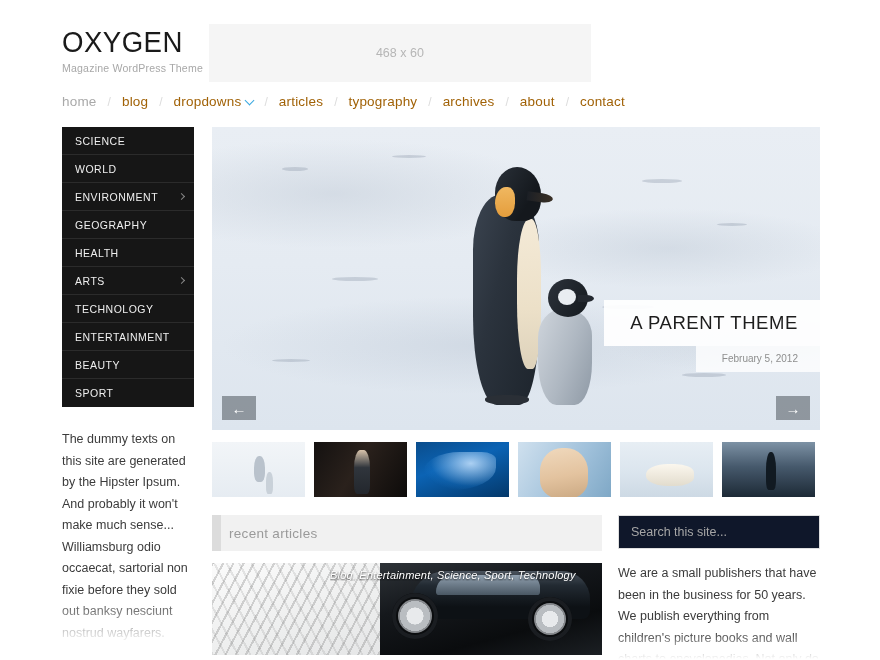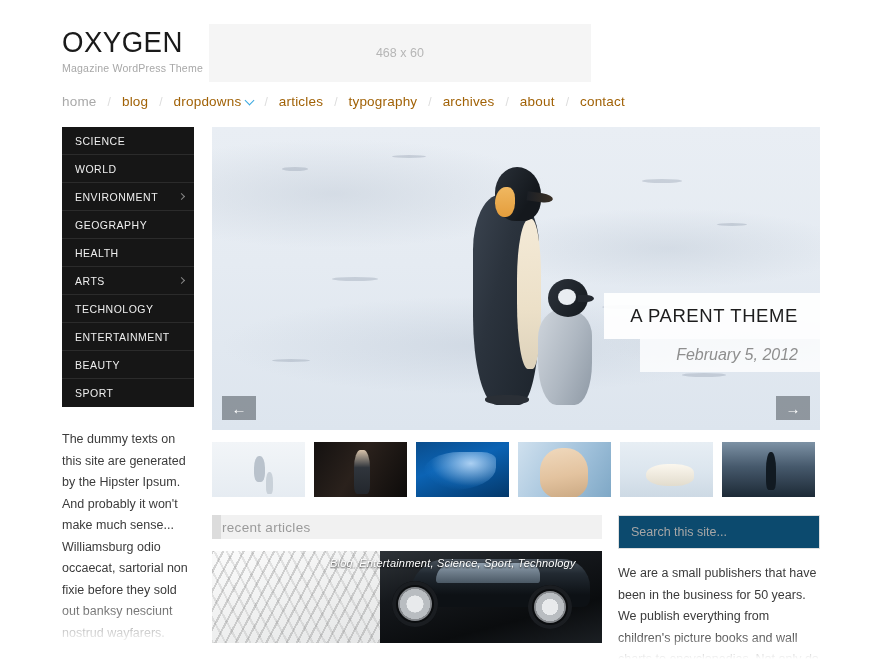--- a/index.html
+++ b/index.html
@@ -144,22 +144,22 @@
   }
   .hero-title {
     display: inline-block; background: rgba(255,255,255,.93);
     padding: 12px 22px 12px 26px;
     font-size: 18.5px; letter-spacing: .6px; color: #1d1d1d;
     font-family: "Liberation Sans Narrow", "Liberation Sans", sans-serif;
     margin-top: 35px;
   }
   .hero-date {
     display:block; background: rgba(255,255,255,.80);
-    padding: 7px 22px 8px 36px; margin-left:auto; width:max-content;
-    font-size: 16px; color: #8e8e8e; font-style: italic;
+    padding: 7px 22px 8px 26px; margin-left:auto; width:max-content;
+    font-size: 10px; color: #8e8e8e;
   }
   .sld-btn {
     position: absolute; bottom: 10px; width: 34px; height: 24px;
     background: rgba(120,128,136,.78); color:#fff;
     display:flex; align-items:center; justify-content:center;
     font-size: 15px; line-height: 1; cursor: pointer;
   }
   .sld-prev { left: 10px; } .sld-next { right: 10px; }
 
   
@@ -187,23 +187,23 @@
   .t6 { background: linear-gradient(180deg,#7d92a5 0%,#46596c 45%,#1d2a36 100%); }
   .t6::after{ content:""; position:absolute; left:44px; top:10px; width:10px; height:38px;
     background:#111a22; border-radius:45% 45% 25% 25%; }
 
   
   .bottom { display: flex; gap: 16px; margin-top: 18px; }
   .col-left { width: 390px; }
   .col-right { width: 202px; }
 
   .sec-head {
-    height: 24px; background: #f1f1f1; display:flex; align-items:center;
+    height: 36px; background: #f1f1f1; display:flex; align-items:center;
     color: #9a9a9a; font-size: 13.5px; letter-spacing: .3px;
-    border-left: 9px solid #dcdcdc; padding-left: 1px;
+    border-left: 9px solid #dcdcdc; padding-left: 8px;
   }
   .article { margin-top: 12px; position: relative; width: 390px; height: 92px; overflow: hidden; font-style: italic; }
   .art-img { position: absolute; inset: 0; }
   .road {
     position:absolute; left:0; top:0; width:210px; height:92px;
     background:
       repeating-linear-gradient(118deg, rgba(120,120,120,.30) 0 2px, rgba(255,255,255,0) 2px 9px),
       repeating-linear-gradient(62deg, rgba(150,150,150,.22) 0 2px, rgba(255,255,255,0) 2px 11px),
       linear-gradient(160deg,#fbfbfb,#eceded 60%,#e3e4e5);
   }
@@ -226,21 +226,21 @@
     position:absolute; left:56px; top:12px; width:104px; height:20px;
     background: linear-gradient(180deg,#9fb0c0,#53626f);
     border-radius: 22px 16px 4px 4px; opacity:.85;
   }
   .art-cats {
     position:absolute; left:118px; top:6px; right:4px;
     color:#fff; font-size:11px; letter-spacing:.2px; text-shadow:0 1px 2px rgba(0,0,0,.8);
     white-space: nowrap; overflow:hidden;
   }
   .search {
-    width: 202px; height: 34px; border: 1px solid #dfdfdf; background:#0c4a6e;
+    width: 202px; height: 34px; border: 1px solid #dfdfdf; background:#0f172a;
     padding: 0 12px; font-size: 12.5px; color: #9b9b9b;
     font-family: "Liberation Sans", sans-serif; outline:none;
   }
   .search::placeholder { color:#a6a6a6; }
   .right-text {
     margin-top: 14px; font-size: 12.5px; line-height: 21.5px; color: #3b3b3b;
     height: 96px; overflow:hidden;
     -webkit-mask-image: linear-gradient(to bottom,#000 0,#000 72%,rgba(0,0,0,0) 100%);
     mask-image: linear-gradient(to bottom,#000 0,#000 72%,rgba(0,0,0,0) 100%);
   }

